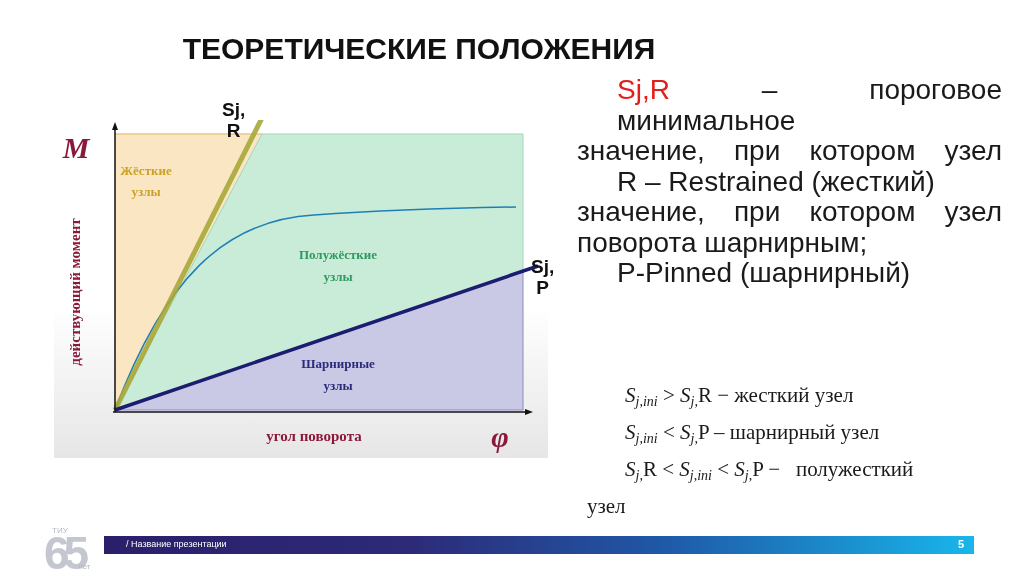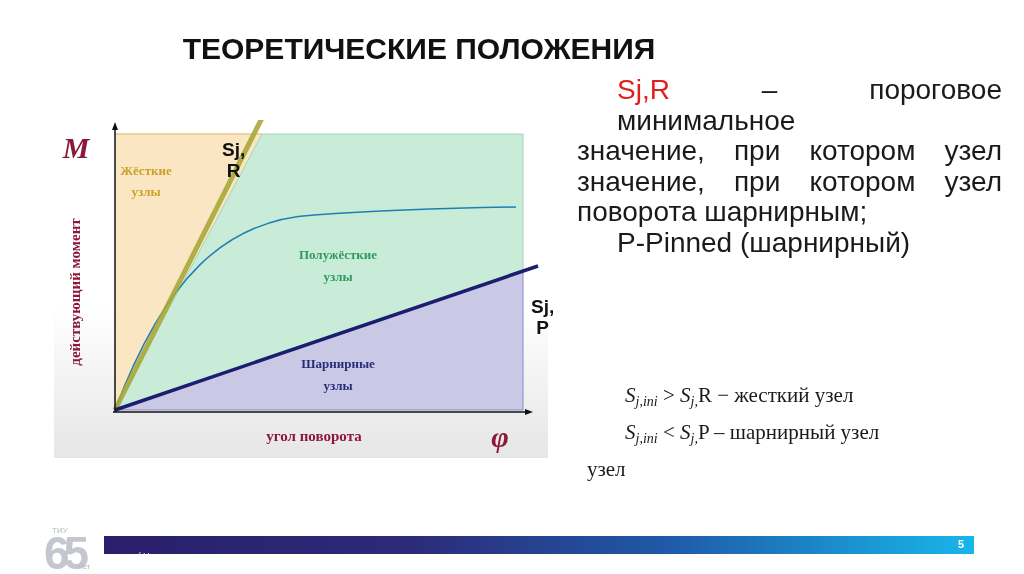--- a/index.html
+++ b/index.html
@@ -1,32 +1,32 @@
 <!DOCTYPE html>
 <html><head>
 <meta charset="utf-8">
 <style>
   * { margin: 0; padding: 0; box-sizing: border-box; }
   body { width: 1024px; height: 574px; background: #ffffff; position: relative; overflow: hidden; font-family: "Liberation Sans", sans-serif; }
   .title { position: absolute; top: 32px; left: 0; width: 838px; text-align: center; font-size: 30px; font-weight: bold; color: #111; letter-spacing: 0px; }
   .chart-wrap { position: absolute; left: 54px; top: 120px; width: 494px; height: 338px; background: linear-gradient(to bottom, #ffffff 0%, #ffffff 55%, #e6e6e6 100%); }
   .chart-wrap svg { position: absolute; left: 0; top: 0; }
-  .sj-label { position: absolute; font-weight: bold; font-size: 19px; color: #111; text-align: center; line-height: 21px; margin-top: 40px; }
+  .sj-label { position: absolute; font-weight: bold; font-size: 19px; color: #111; text-align: center; line-height: 21px; }
   .right-text { position: absolute; left: 577px; top: 75px; width: 425px; font-size: 28px; color: #1a1a1a; line-height: 30.5px; }
   .right-text .line { display: block; }
   .right-text .indent { padding-left: 40px; }
   .right-text .just { text-align: justify; text-align-last: justify; }
   .red { color: #e0201e; }
   .formulas { position: absolute; left: 577px; top: 380px; width: 425px; font-family: "Liberation Serif", serif; font-size: 21px; color: #1a1a1a; line-height: 30px; margin-left: 10px; }
   .formulas .indent { padding-left: 38px; }
   .formulas i { font-style: italic; }
   .formulas sub { font-size: 14px; font-style: italic; vertical-align: -4px; }
   .footer-logo { position: absolute; left: 42px; top: 522px; width: 60px; height: 48px; }
   .footer-bar { position: absolute; left: 104px; top: 536px; width: 870px; height: 18px; background: linear-gradient(to right, #2a1f6b 0%, #2d2a78 35%, #1f5aa8 65%, #18b6ea 100%); }
-  .footer-bar .ptitle { position: absolute; left: 22px; top: 15px; font-size: 9px; color: #ffffff; margin-left: 12px; }
+  .footer-bar .ptitle { position: absolute; left: 22px; top: 3px; font-size: 9px; color: #ffffff; }
   .footer-bar .pnum { position: absolute; right: 10px; top: 2px; font-size: 11px; font-weight: bold; color: #ffffff; }
 </style>
 </head>
 <body>
 
 <div class="title">ТЕОРЕТИЧЕСКИЕ ПОЛОЖЕНИЯ</div>
 
 <div class="chart-wrap">
   <svg width="494" height="338" viewBox="0 0 494 338">
 
@@ -65,31 +65,35 @@
   <div>R</div>
 </div>
 <div class="sj-label" style="left:531px; top:256px;">
   <div>Sj,</div>
   <div>P</div>
 </div>
 
 <div class="right-text">
   <span class="line indent just"><span class="red">Sj,R</span><span> – пороговое минимальное</span></span>
   <span class="line just">значение, при котором узел</span>
+  <span class="line indent">R – Restrained (жесткий)</span>
   <span class="line just">значение, при котором узел</span>
   <span class="line">поворота шарнирным;</span>
   <span class="line indent">P-Pinned (шарнирный)</span>
 </div>
 
 <div class="formulas">
   <div class="indent">
     <i>S</i><sub>j,ini</sub><span> &gt; </span><i>S</i><sub>j,</sub><span>R</span><span> − жесткий узел</span>
   </div>
   <div class="indent">
     <i>S</i><sub>j,ini</sub><span> &lt; </span><i>S</i><sub>j,</sub><span>P</span><span> – шарнирный узел</span>
+  </div>
+  <div class="indent">
+    <i>S</i><sub>j,</sub><span>R</span><span> &lt; </span><i>S</i><sub>j,ini</sub><span> &lt; </span><i>S</i><sub>j,</sub><span>P</span><span style="white-space:pre"> −   полужесткий</span>
   </div>
   <div>узел</div>
 </div>
 
 <div class="footer-logo">
   <svg width="60" height="48" viewBox="0 0 60 48">
     <text x="10" y="11" font-family="Liberation Sans, sans-serif" font-size="8" fill="#b5b8c2">ТИУ</text>
     <text x="2" y="47" font-family="Liberation Sans, sans-serif" font-weight="bold" font-size="46" fill="#c4c7d0" letter-spacing="-6">65</text>
     <text x="36" y="47" font-family="Liberation Sans, sans-serif" font-size="8" fill="#b5b8c2">лет</text>
   </svg>

